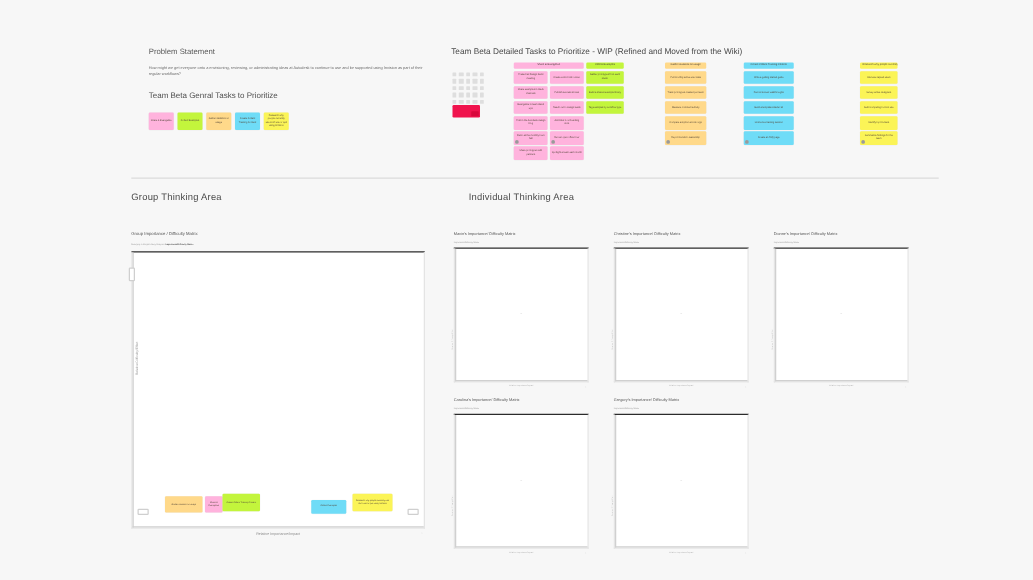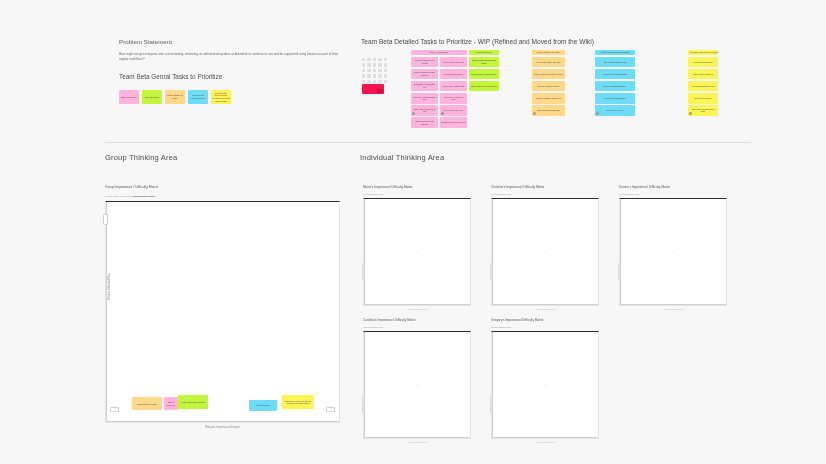--- a/index.html
+++ b/index.html
@@ -66,21 +66,21 @@
   .col-pair { display: flex; gap: 1.6px; }
   .col-pair .col-notes { flex: 1; }
 
   .avatar-chip { position:absolute; left:1px; bottom:1px; width:3px; height:3px; background:#9a9a9a; border-radius:50%; }
 
   
   #divider { position: absolute; left: 90px; top: 142px; width: 646px; height: 1px; background: #dcdcdc; }
 
   
   #group-area-title { position: absolute; left: 90px; top: 153px; }
-  #individual-area-title { position: absolute; left: 345px; top: 153px; text-align: center; }
+  #individual-area-title { position: absolute; left: 360px; top: 153px; text-align: center; }
   .matrix-title { font-size: 3.4px; color: #555; }
   .matrix-sub { font-size: 1.7px; color: #9b9b9b; }
   .matrix-sub b { color: #555; }
   .matrix-frame {
     position: relative; background: #fff;
     border-top: .7px solid #2b2b2b;
     border-left: .5px solid #e4e4e4;
     border-right: .5px solid #e4e4e4;
     border-bottom: .5px solid #e4e4e4;
   }

